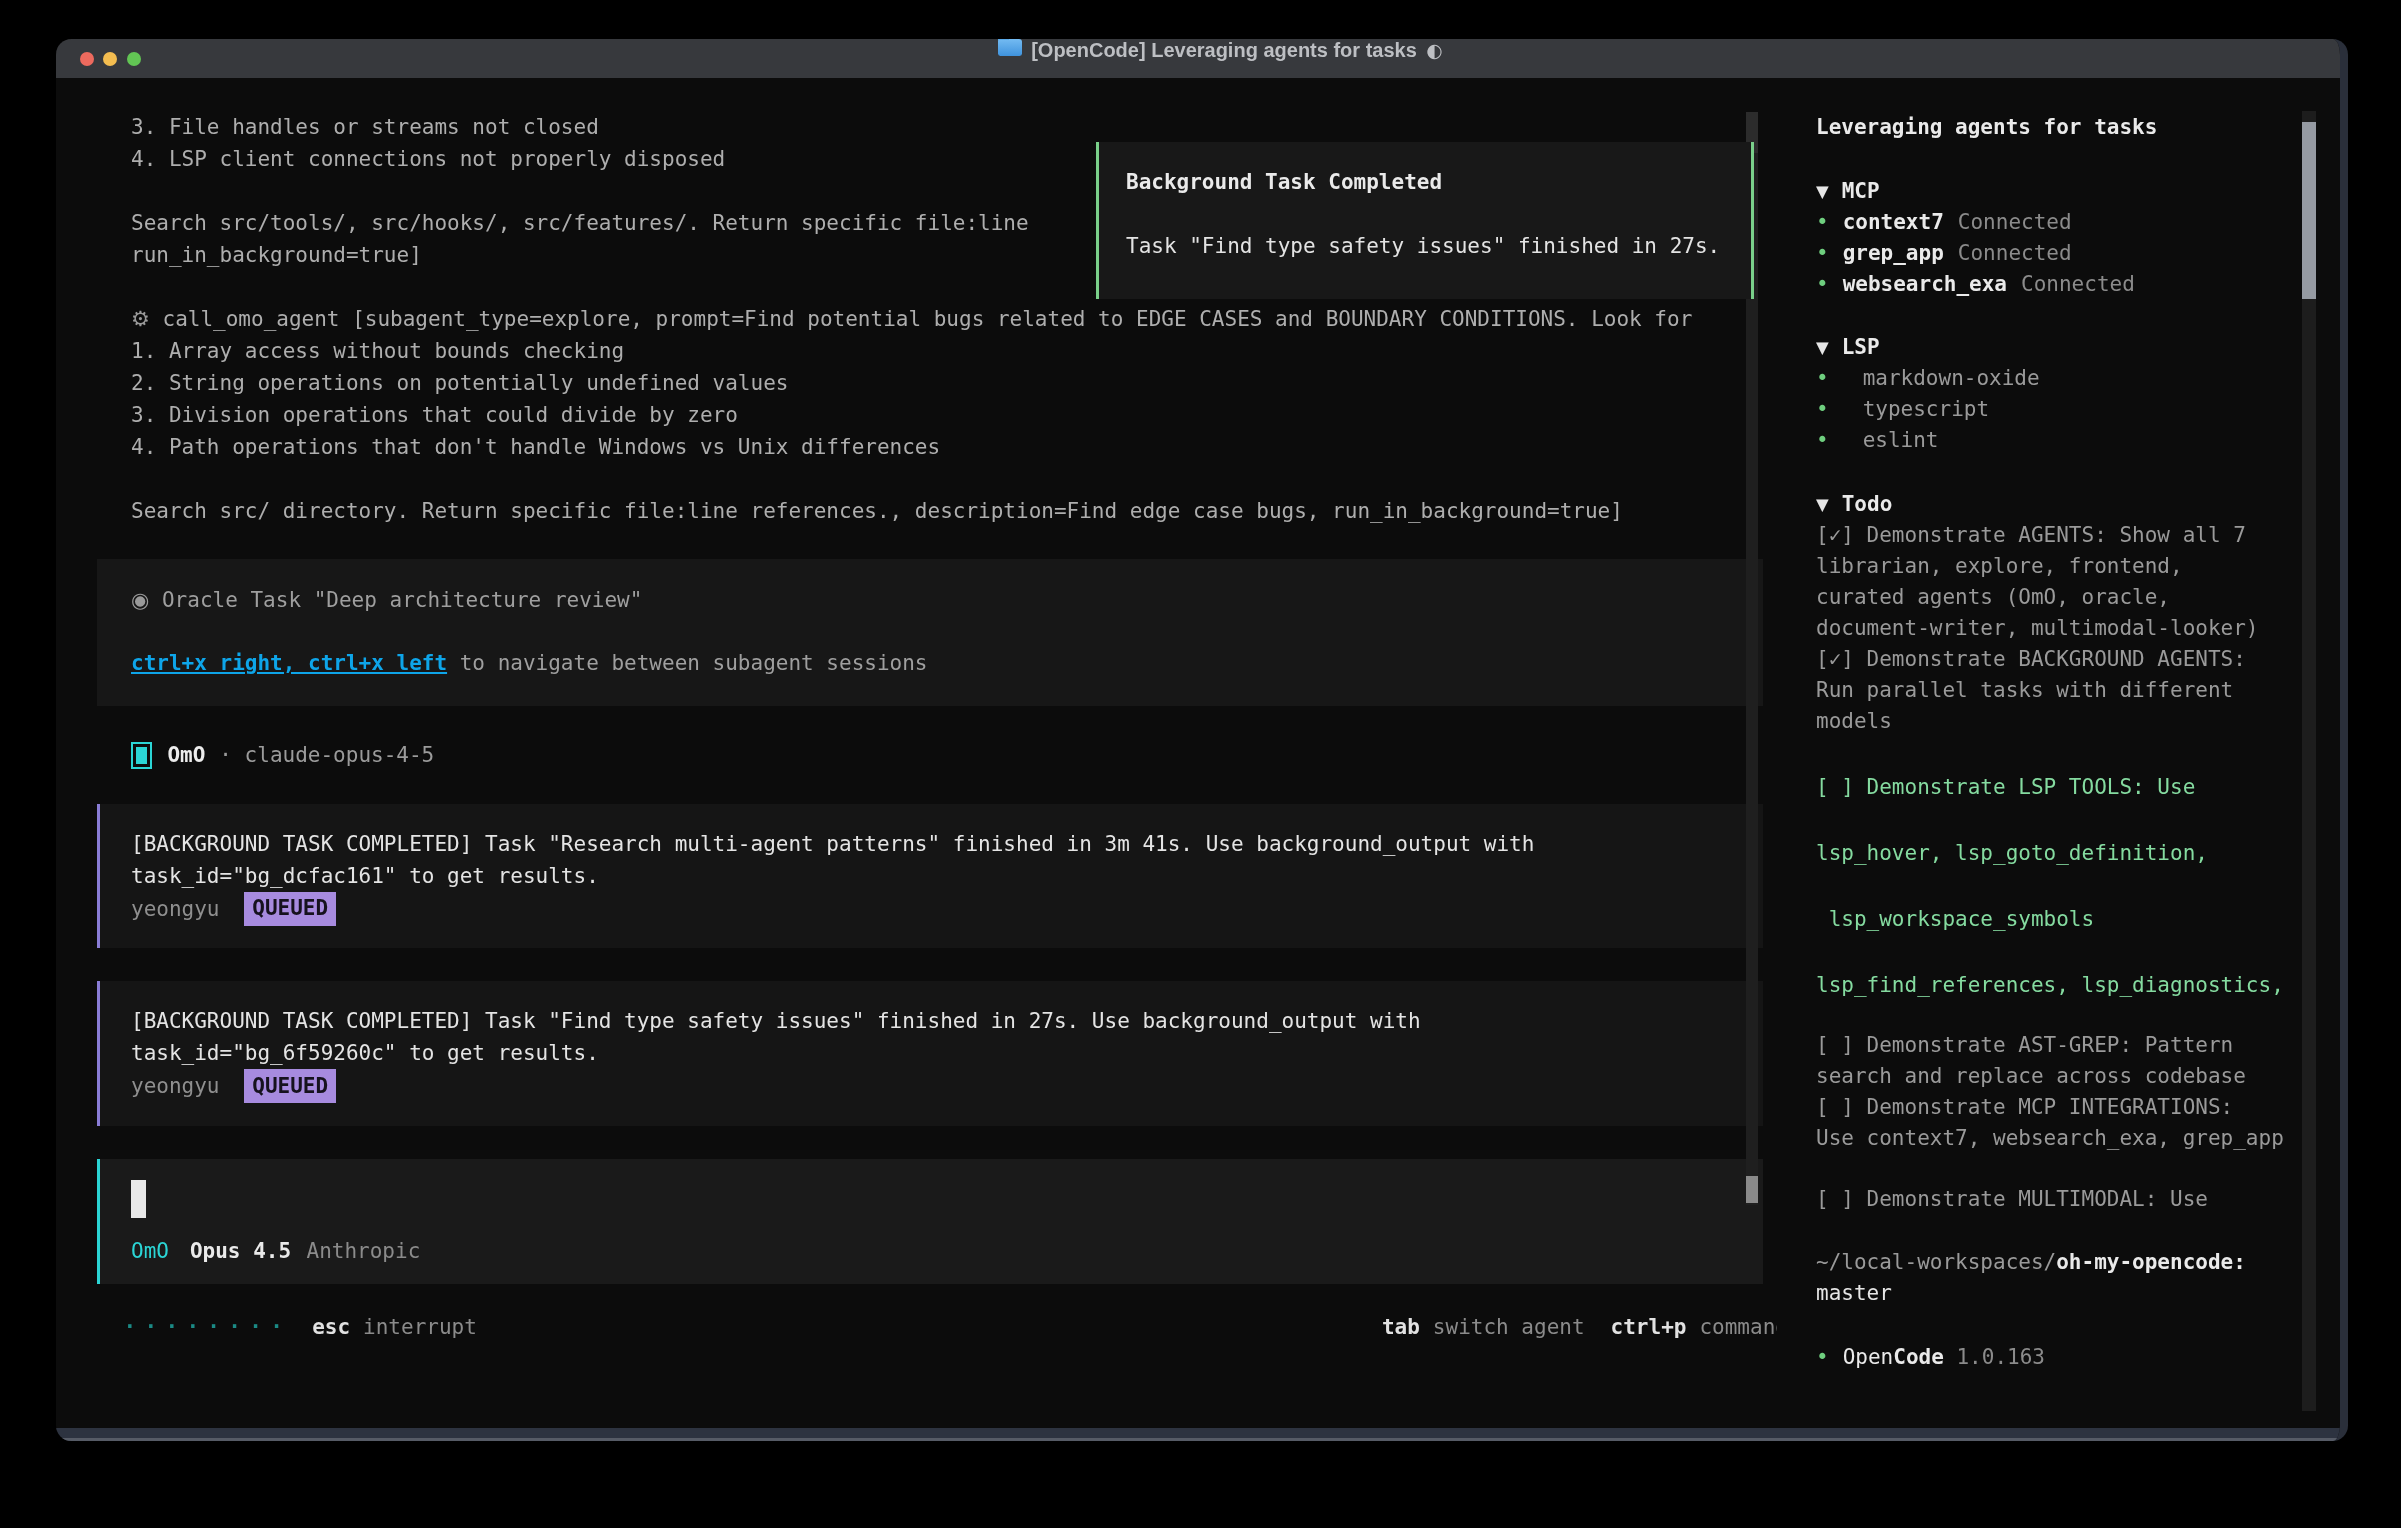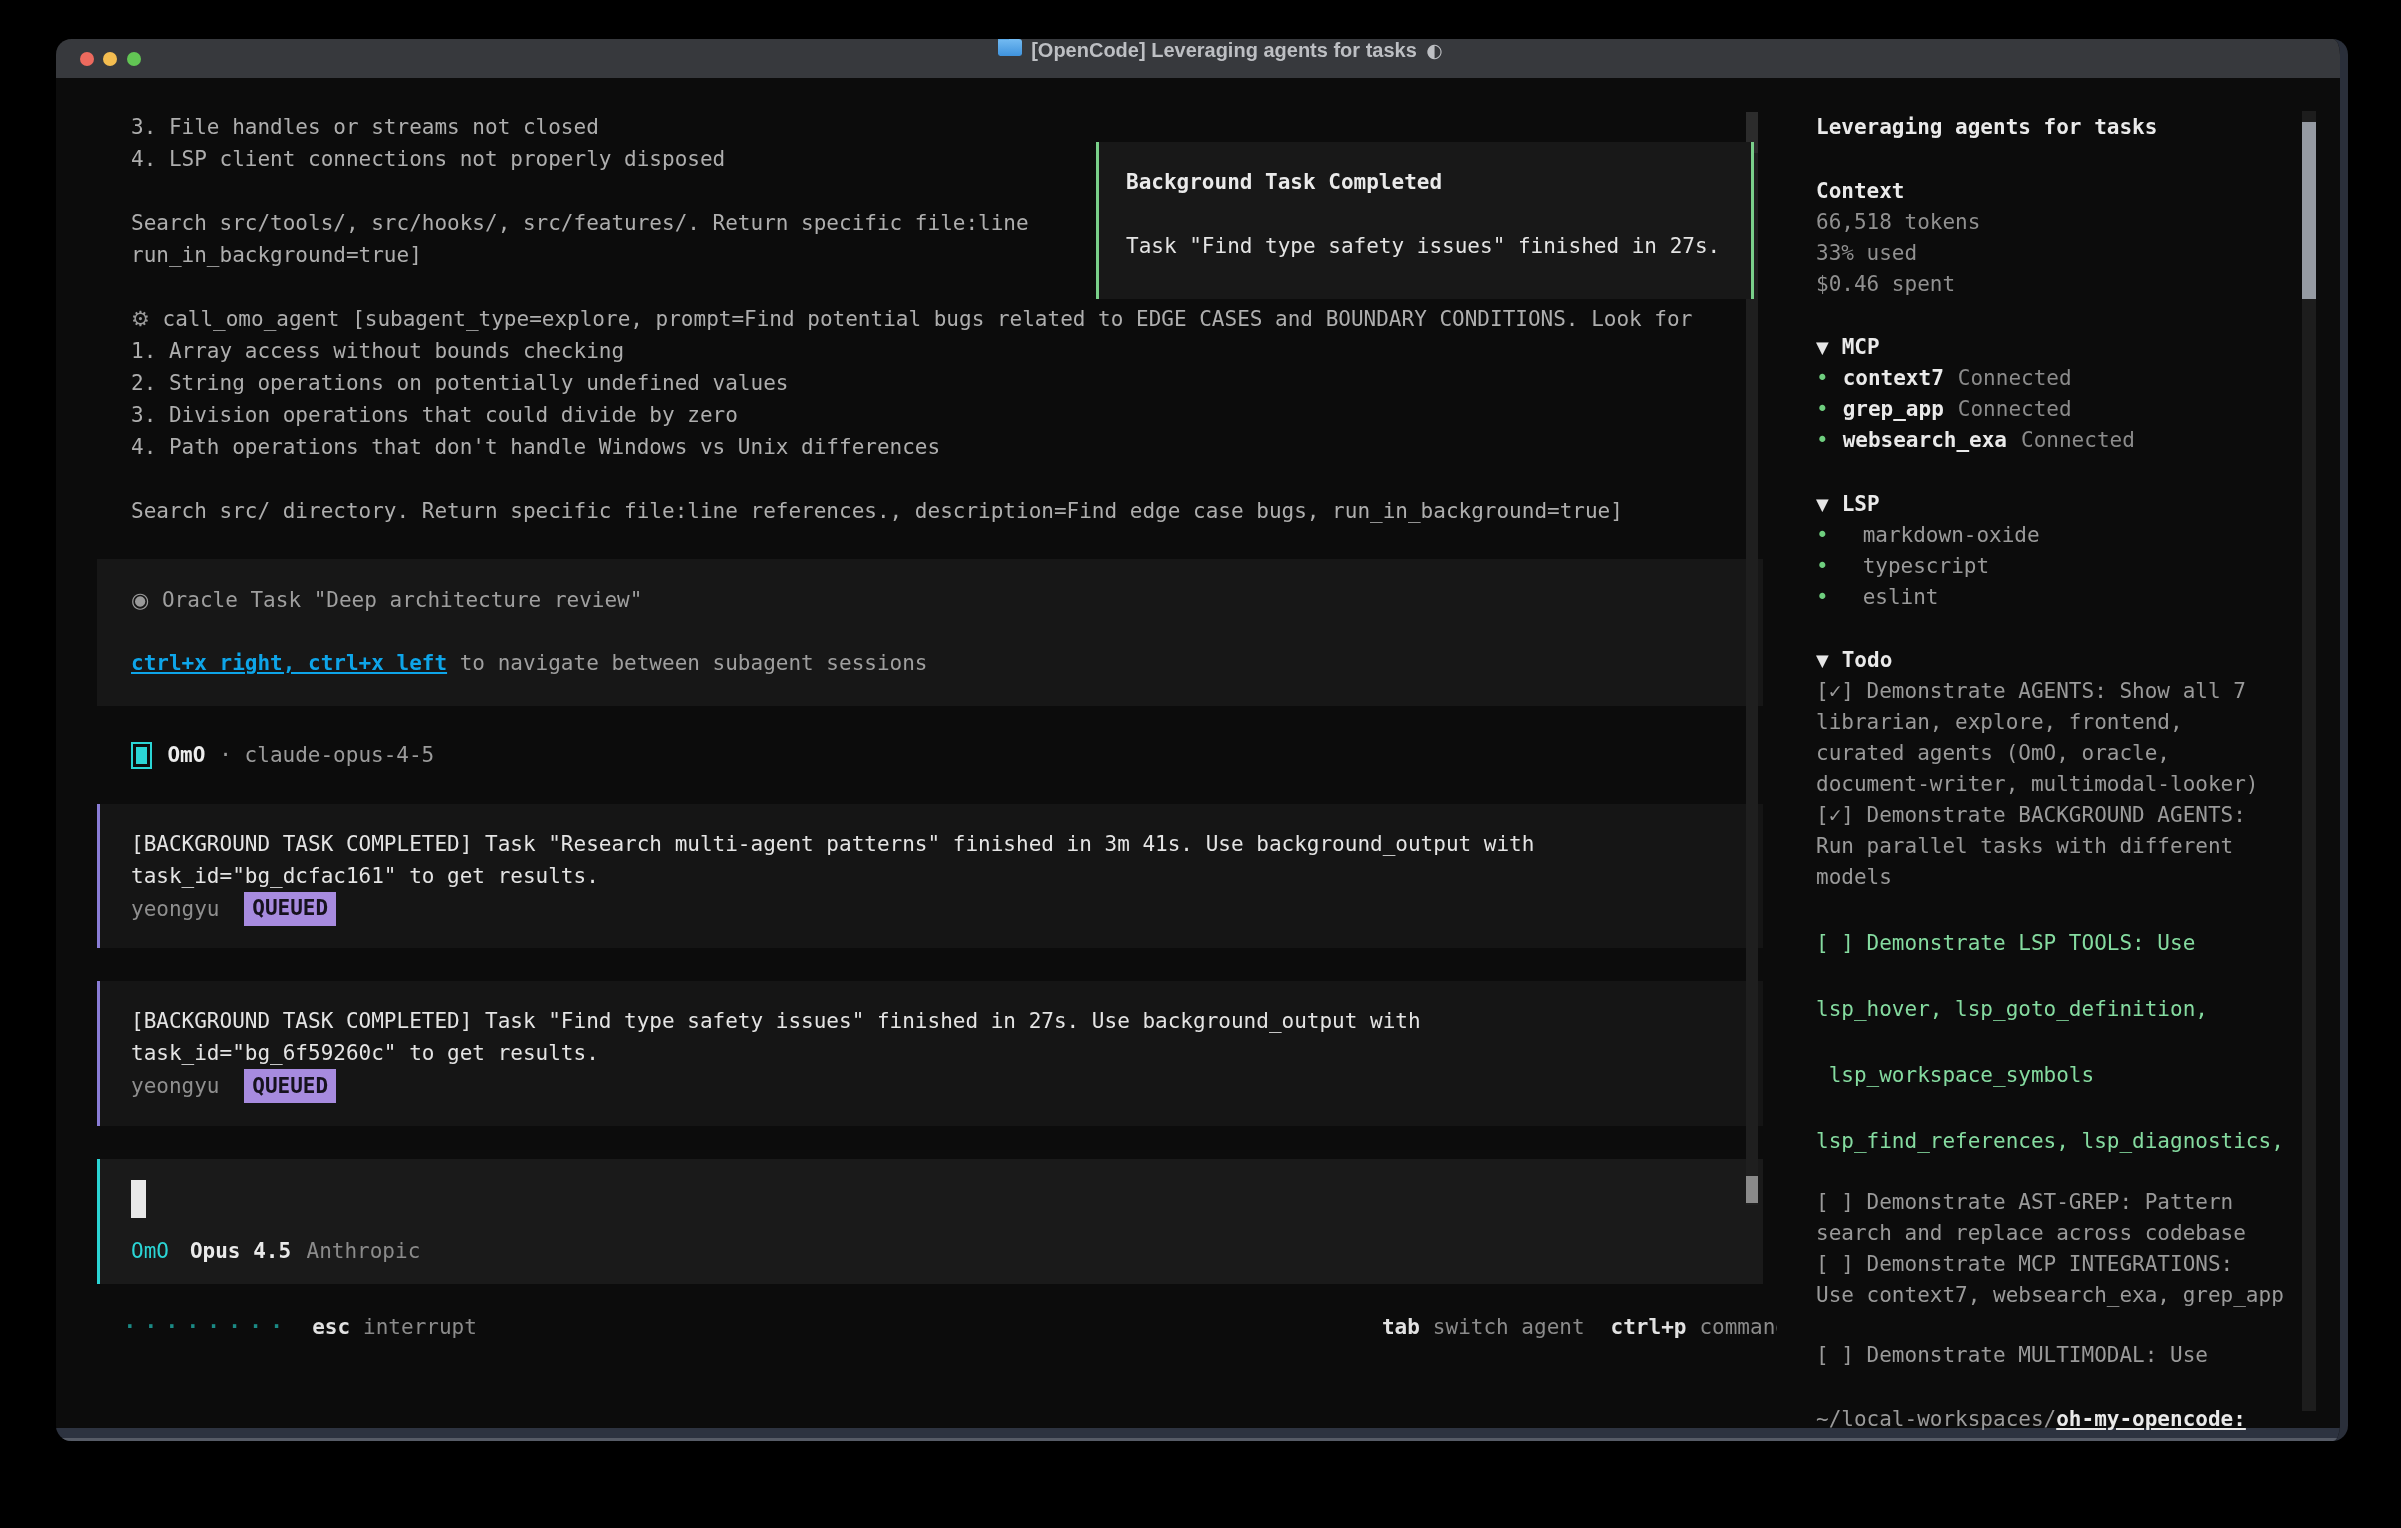--- a/index.html
+++ b/index.html
@@ -112,21 +112,21 @@
   .tri { font-size:16.5px; margin-right:13px; color:#e6e6e6; font-family:"DejaVu Sans",sans-serif; }
   .sb-row { display:flex; align-items:baseline; white-space:pre; }
   .bullet { color:#6fcf7f; margin-right:14px; }
   .mname { color:#eaeaea; font-weight:bold; }
   .mstatus { color:#8b8b8b; margin-left:14px; }
   .lname { color:#9a9a9a;margin-left:20px; }
   .t-gray { color:#9a9a9a; white-space:pre; }
   .t-green { color:#85dba0; white-space:pre;margin-top:35px; }
   .sb-sp { height:29.5px; }
   .ws-dim { color:#9a9a9a; }
-  .ws-bold { color:#eaeaea; font-weight:bold;text-decoration:underline; }
+  .ws-bold { color:#eaeaea; font-weight:bold; }
   .ws-branch { color:#e6e6e6; }
   .ver-row { margin-top:32.5px; display:flex; align-items:baseline; white-space:pre; }
   .ver-reg { color:#eaeaea; }
   .ver-bold { color:#eaeaea; font-weight:bold; }
   .ver-num { color:#8b8b8b; }
 
   .scrollbar-side { position:absolute; left:525px; top:33px; width:13.6px; height:1300px; background:#1d1d1d; }
   .scrollbar-side .thumb { position:absolute; top:10.6px; left:0; width:100%; height:177px; background:#959aa2; }
 
   .bottom-strip { flex:0 0 auto; height:13px; background:#2d3340; border-bottom:3px solid #565b66; }
@@ -235,28 +235,20 @@
           </div>
         </div>
       </div>
 
     </div>
 
     <div class="sidebar">
 
       <div class="sb-title">Leveraging agents for tasks</div>
 
-      <div class="sb-section">
-        <div class="sb-header">
-            <span>Context</span>
-          </div>
-        <div class="sb-row">66,518 tokens</div>
-        <div class="sb-row">33% used</div>
-        <div class="sb-row">$0.46 spent</div>
-      </div>
 
       <div class="sb-section">
         <div class="sb-header">
             <span class="tri">▼</span>
             <span>MCP</span>
           </div>
         <div class="sb-row"><span class="bullet">•</span><span class="mname">context7</span><span class="mstatus">Connected</span></div>
         <div class="sb-row"><span class="bullet">•</span><span class="mname">grep_app</span><span class="mstatus">Connected</span></div>
         <div class="sb-row"><span class="bullet">•</span><span class="mname">websearch_exa</span><span class="mstatus">Connected</span></div>
       </div>

